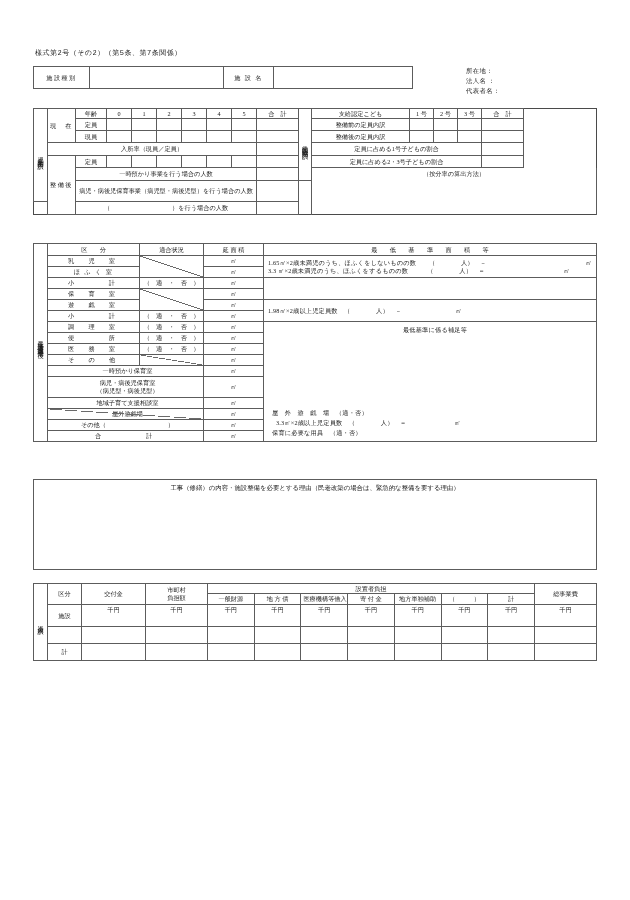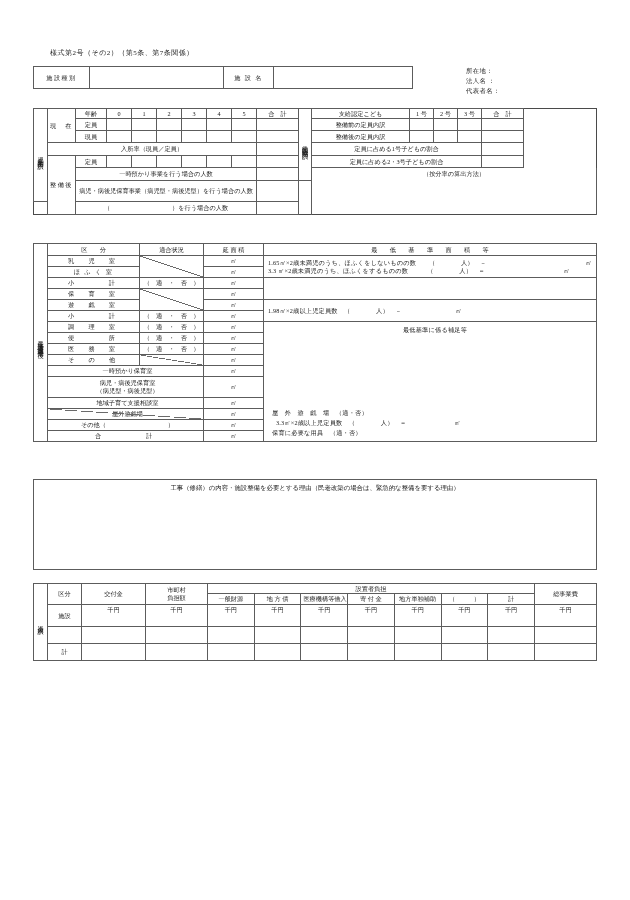--- a/index.html
+++ b/index.html
@@ -66,21 +66,21 @@
   }
 
   .addr{font-size:6.4px;line-height:1.55;letter-spacing:.4px;}
   .formula{font-size:6.2px;line-height:1.45;letter-spacing:.2px;}
 </style>
 </head>
 <body>
 
 <div class="page">
 
-  <div class="abs formno" style="left:50px;top:48px;">様式第2号（その2）（第5条、第7条関係）</div>
+  <div class="abs formno" style="left:35px;top:48px;font-family:Liberation Mono, monospace;">様式第2号（その2）（第5条、第7条関係）</div>
 
   <div class="abs addr" style="left:466px;top:66px;">
     <div>所在地：</div>
     <div>法人名 ：</div>
     <div>代表者名：</div>
   </div>
 
   <table class="grid outer abs" style="left:33px;top:66px;width:380px;">
     <tbody>
         <tr>

